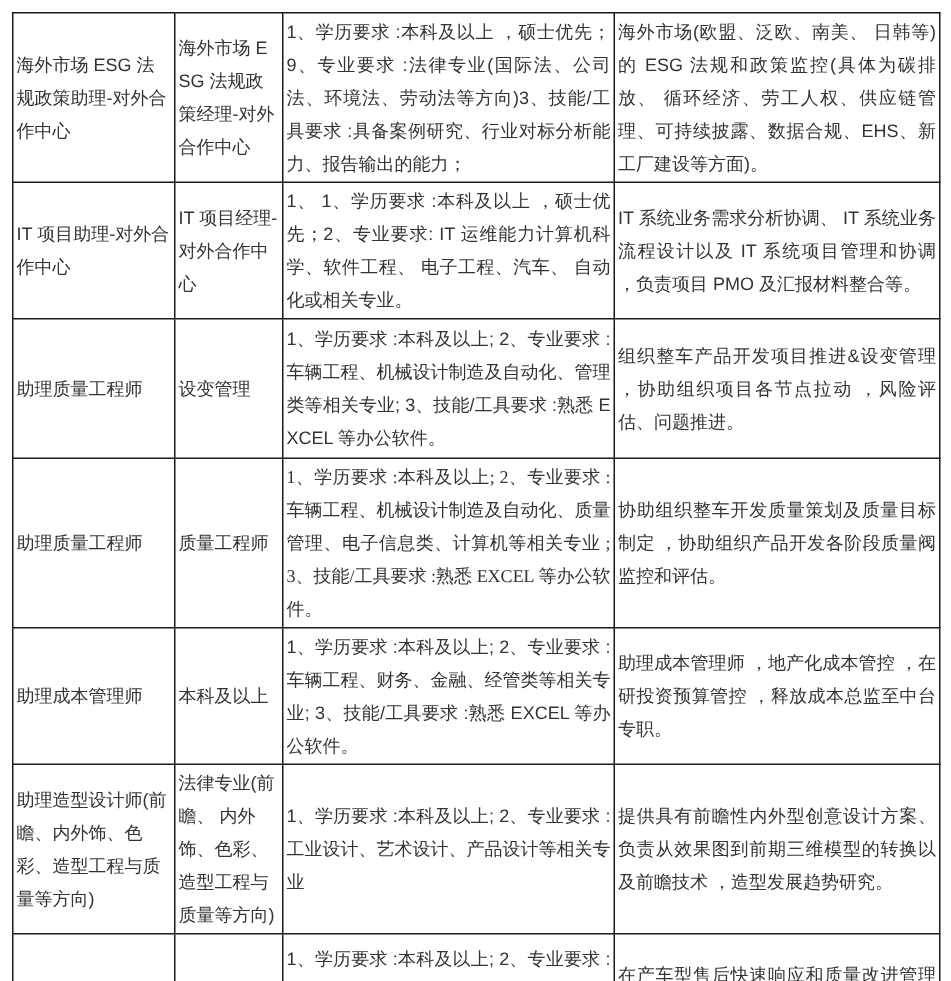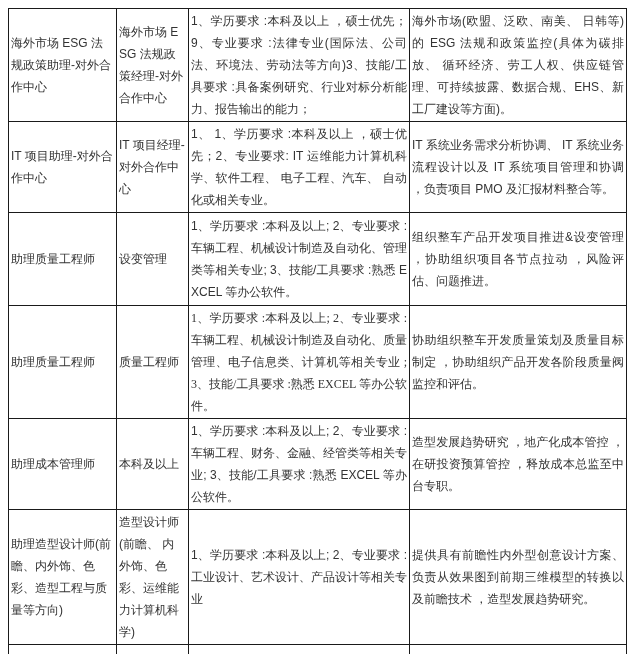--- a/index.html
+++ b/index.html
@@ -81,25 +81,25 @@
       <tr class="r4">
         <td class="pos">助理质量工程师</td>
         <td class="title">质量工程师</td>
         <td class="req">1、学历要求 :本科及以上; 2、专业要求 :车辆工程、机械设计制造及自动化、质量管理、电子信息类、计算机等相关专业 ;3、技能/工具要求 :熟悉 EXCEL 等办公软件。</td>
         <td class="resp">协助组织整车开发质量策划及质量目标制定 ，协助组织产品开发各阶段质量阀监控和评估。</td>
       </tr>
       <tr class="r5">
         <td class="pos">助理成本管理师</td>
         <td class="title">本科及以上</td>
         <td class="req">1、学历要求 :本科及以上; 2、专业要求 :车辆工程、财务、金融、经管类等相关专业; 3、技能/工具要求 :熟悉 EXCEL 等办公软件。</td>
-        <td class="resp">造型发展趋势研究 ，地产化成本管控 ，在研投资预算管控 ，释放成本总监至中台专职。</td>
+        <td class="resp">助理成本管理师 ，地产化成本管控 ，在研投资预算管控 ，释放成本总监至中台专职。</td>
       </tr>
       <tr class="r6">
         <td class="pos">助理造型设计师(前瞻、内外饰、色彩、造型工程与质量等方向)</td>
-        <td class="title">造型设计师(前瞻、 内外饰、色彩、运维能力计算机科学)</td>
+        <td class="title">法律专业(前瞻、 内外饰、色彩、造型工程与质量等方向)</td>
         <td class="req">1、学历要求 :本科及以上; 2、专业要求 :工业设计、艺术设计、产品设计等相关专业</td>
         <td class="resp">提供具有前瞻性内外型创意设计方案、负责从效果图到前期三维模型的转换以及前瞻技术 ，造型发展趋势研究。</td>
       </tr>
       <tr class="r7">
         <td class="pos">助理采购工程师</td>
         <td class="title">采购工程师</td>
         <td class="req">1、学历要求 :本科及以上; 2、专业要求 :车辆工程、机械类、物流管理、供应链物流等相关专业; 3、技能/工具要求 :熟悉 EXCEL 等办公软件。</td>
         <td class="resp">在产车型售后快速响应和质量改进管理以及在研项目零部件质量管理和供应商过程开发管理等。</td>
       </tr>
     </tbody>

